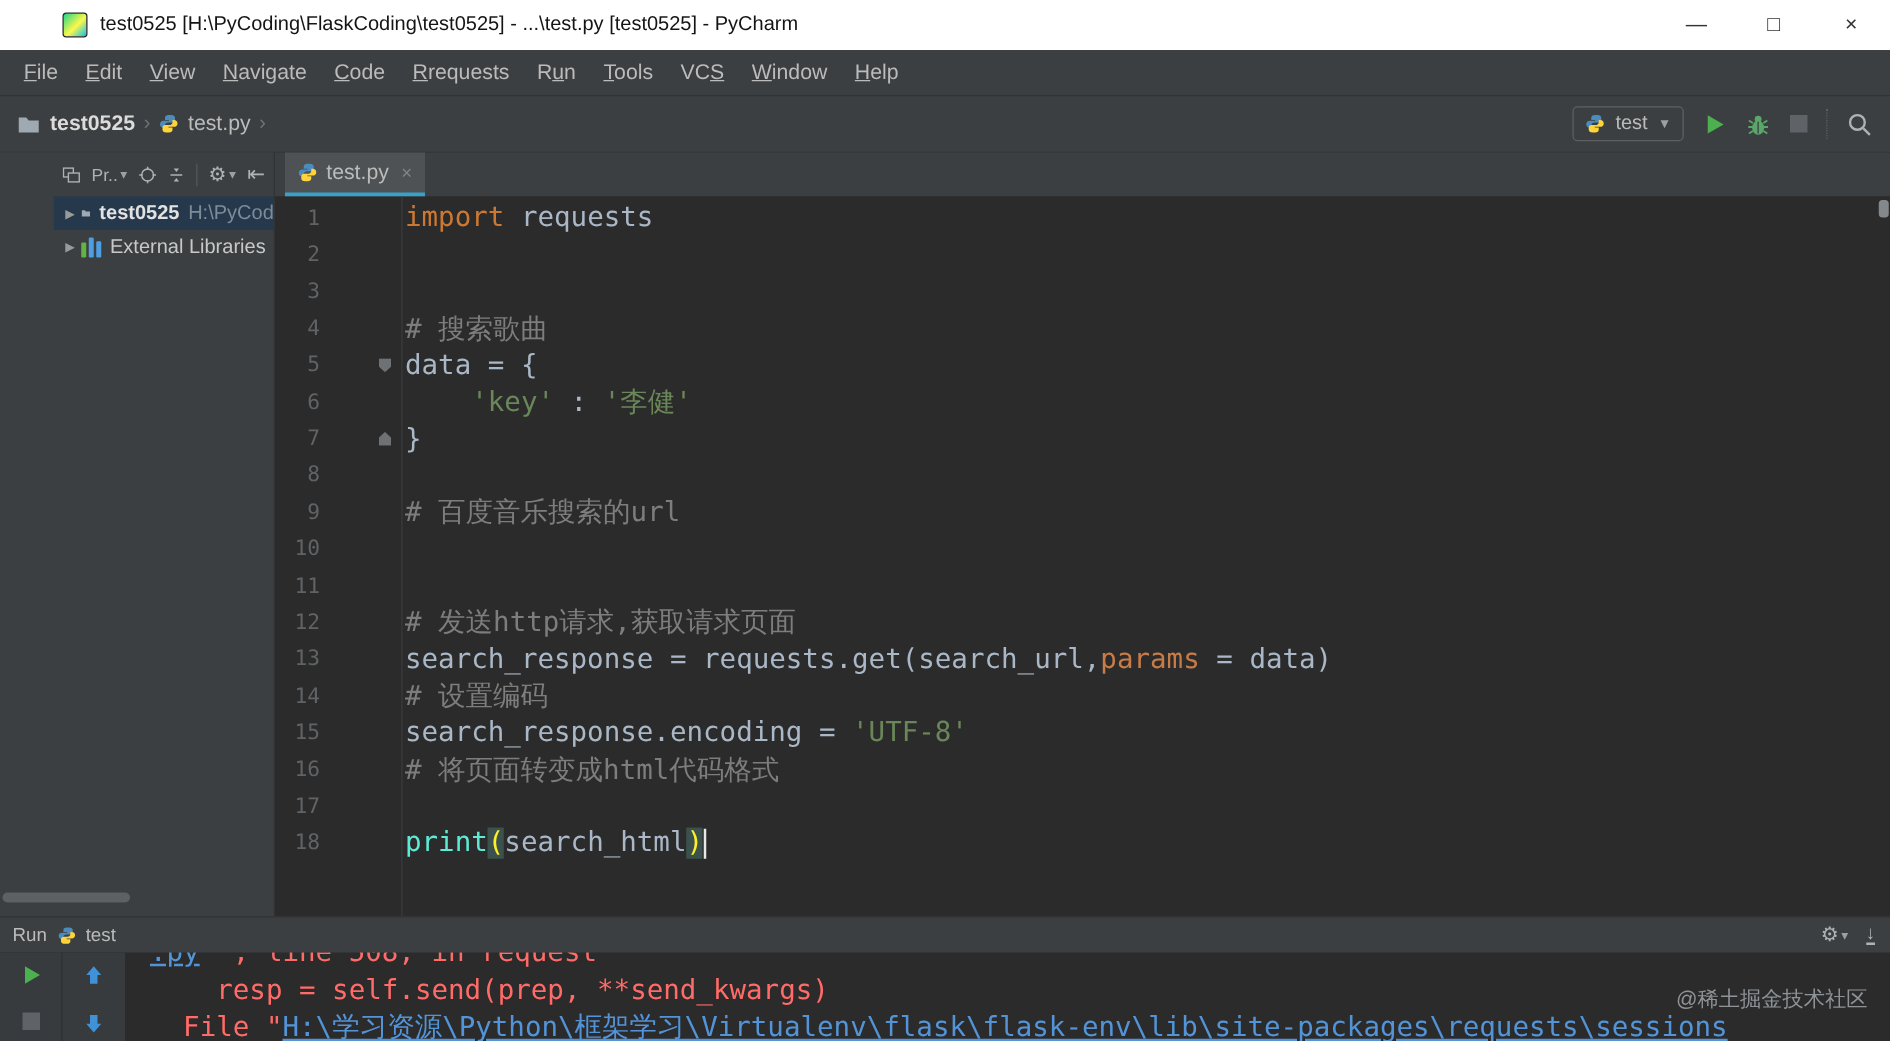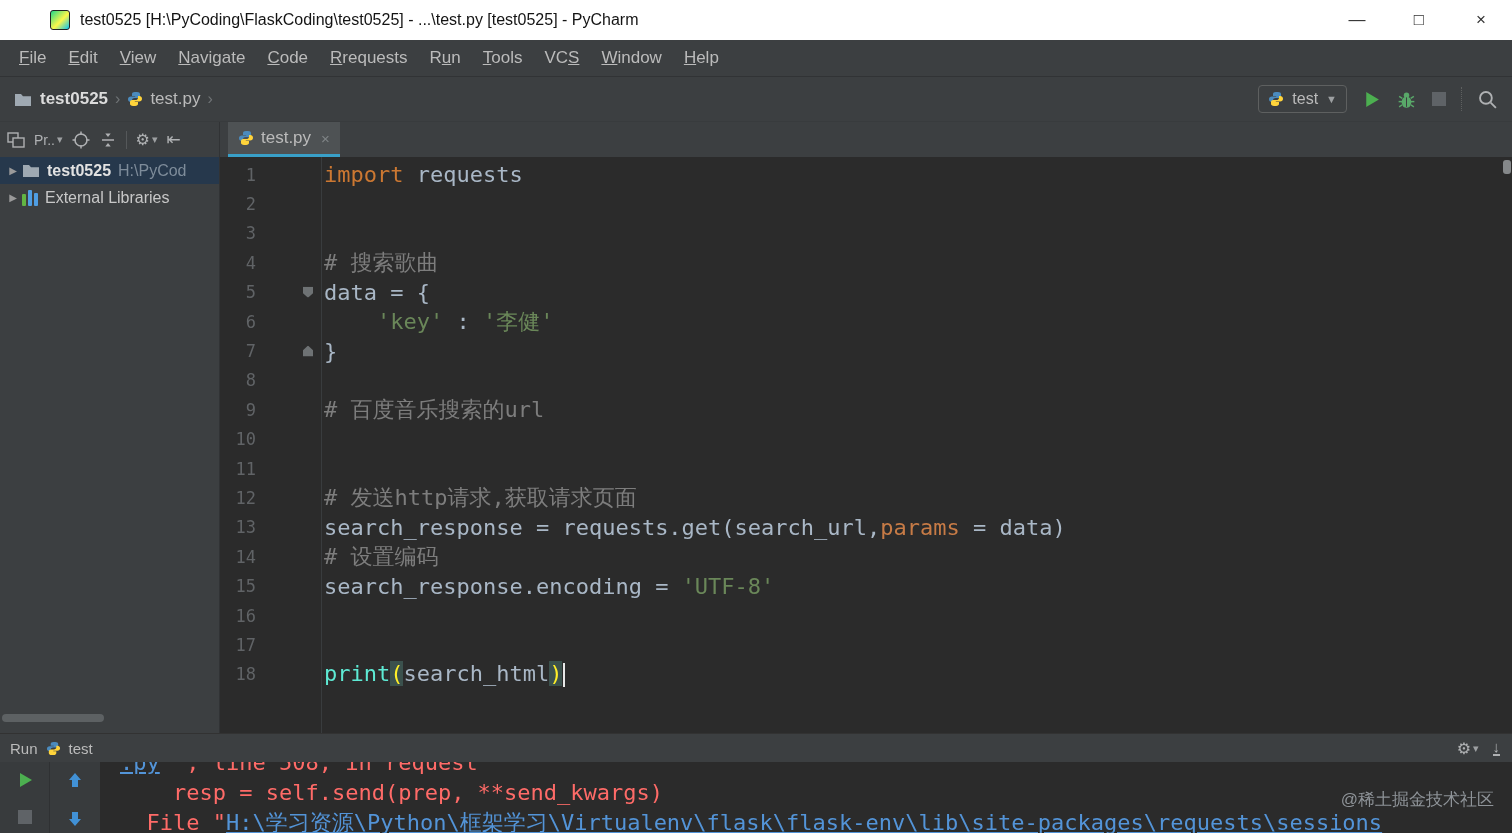--- a/index.html
+++ b/index.html
@@ -36,21 +36,21 @@
   .nav-right { display:flex; align-items:center; gap:15px; }
   .run-config { display:flex; align-items:center; gap:8px; border:1px solid #5E6060;
                 border-radius:4px; padding:4px 9px; color:#BBBBBB; font-size:16px;
                 background:#3C3F41; }
   .dd-arrow { color:#9DA0A2; font-size:11px; }
   .stop-square { width:14px; height:14px; background:#5F6367; }
   .toolbar-sep { width:1px; height:24px; border-left:1px dotted #5E6060; }
 
   
   .main { display:flex; height:611px; flex:none; }
-  .project { width:219px; background:#3C3F41; position:relative; flex:none; }
+  .project { width:219px; background:#3C3F41; position:relative; flex:none;padding-left:43px; }
   .splitter { width:1px; background:#313335; flex:none; }
 
   .project-toolbar { height:35px; display:flex; align-items:center; gap:9px;
                      padding:0 7px; color:#AFB1B3; }
   .pt-label { font-size:14px; color:#AFB1B3; display:flex; align-items:center; gap:2px; }
   .pt-gear { font-size:16px; color:#AFB1B3; display:flex; align-items:center; gap:2px; }
   .pt-hide { font-size:17px; color:#AFB1B3; }
   .pt-sep { width:1px; height:18px; background:#55585A; }
 
   .tree-row { height:27px; display:flex; align-items:center; font-size:16px;
@@ -337,20 +337,21 @@
               <span class="code-text"><span class="c-com"># 设置编码</span></span>
             </div>
             <div class="code-row">
               <span class="ln">15</span>
               <span class="foldcol"></span>
               <span class="code-text"><span class="c-plain">search_response.encoding = </span><span class="c-str">'UTF-8'</span></span>
             </div>
             <div class="code-row">
               <span class="ln">16</span>
               <span class="foldcol"></span>
+              <span class="code-text"><span class="c-com"># 将页面转变成html代码格式</span></span>
             </div>
             <div class="code-row">
               <span class="ln">17</span>
               <span class="foldcol"></span>
             </div>
             <div class="code-row">
               <span class="ln">18</span>
               <span class="foldcol"></span>
               <span class="code-text"><span class="c-builtin">print</span><span class="c-brhl">(</span><span class="c-plain">search_html</span><span class="c-brhl">)</span><span class="c-caret"></span></span>
             </div>

